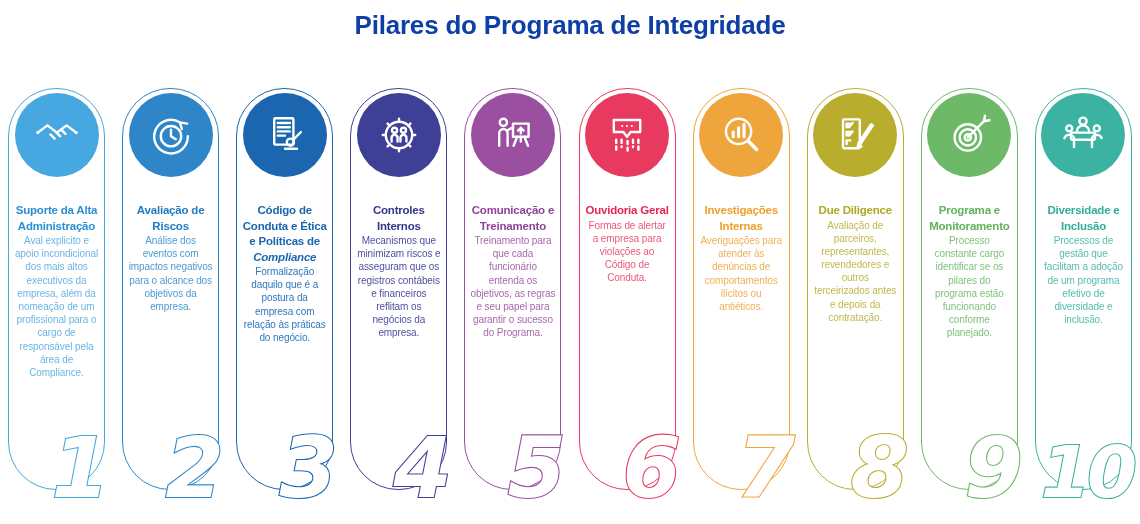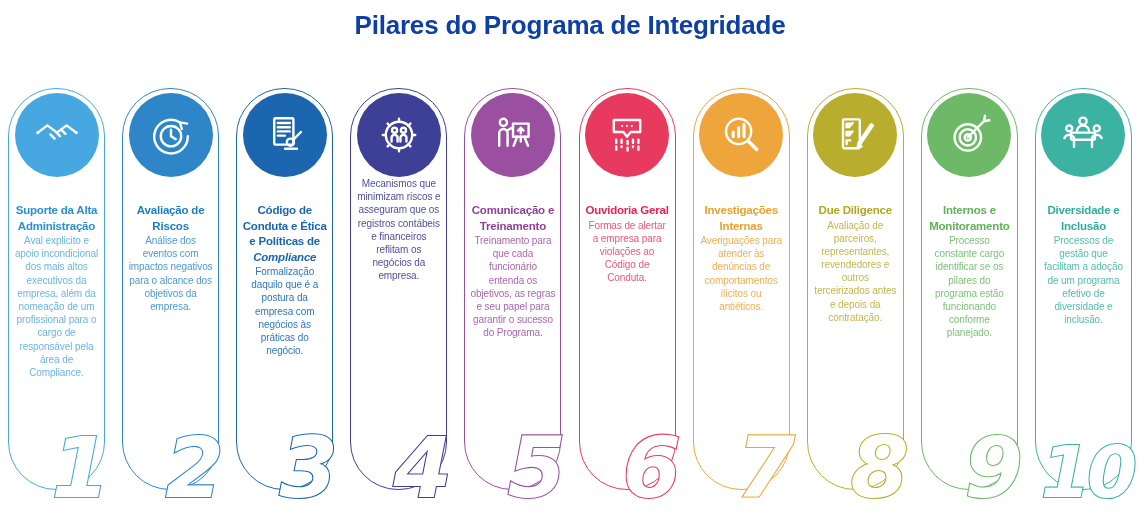--- a/index.html
+++ b/index.html
@@ -87,38 +87,39 @@
       <span class="icon">
             <svg width="48" height="48" viewBox="0 0 40 40" fill="none" stroke="#ffffff" stroke-width="2" stroke-linecap="round" stroke-linejoin="round">
        <rect x="11" y="6" width="16" height="22" rx="1"></rect>
        <path d="M14 10 h10 M14 13.5 h10 M14 17 h10 M14 20.5 h6"></path>
        <circle cx="24.5" cy="26" r="3"></circle>
        <path d="M26.8 24 l6.5 -6.5 M20 31.5 h10"></path>
      </svg>
           </span>
     </div>
     <div class="p-title">Código de Conduta e Ética e Políticas de<span class="ital"> Compliance</span></div>
-    <div class="p-body">Formalização daquilo que é a postura da empresa com negócios às práticas do negócio.</div>
+    <div class="p-body">Formalização daquilo que é a postura da empresa com relação às práticas do negócio.</div>
     <div class="p-number"><svg width="106" height="106" viewBox="0 0 106 106">
        <text x="100" y="88" text-anchor="end" font-size="84" fill="#ffffff" stroke="#1b66ae" stroke-width="2.2" paint-order="stroke fill" font-style="italic" font-weight="bold" font-family="DejaVu Sans, sans-serif" letter-spacing="-4">3</text>
      </svg></div>
   </div>
       <div class="pillar" style="--main: #3e3f97; --dark: #34368b; --light: #50519f;">
     <div class="icon-circle">
       <span class="icon">
             <svg width="48" height="48" viewBox="0 0 40 40" fill="none" stroke="#ffffff" stroke-width="2" stroke-linecap="round" stroke-linejoin="round">
        <circle cx="20" cy="20" r="11"></circle>
        <path d="M20 6.5 V9 M20 31 v2.5 M6.5 20 H9 M31 20 h2.5 M10.5 10.5 l1.8 1.8 M27.7 27.7 l1.8 1.8 M29.5 10.5 l-1.8 1.8 M12.3 27.7 l-1.8 1.8"></path>
        <circle cx="16.3" cy="16" r="2.1"></circle>
        <circle cx="23.7" cy="16" r="2.1"></circle>
        <path d="M13.8 25.5 v-3.2 a2.5 2.5 0 0 1 5 0 V25.5"></path>
        <path d="M21.2 25.5 v-3.2 a2.5 2.5 0 0 1 5 0 V25.5"></path>
      </svg>
           </span>
     </div>
+    <div class="p-title">Controles Internos</div>
     <div class="p-body">Mecanismos que minimizam riscos e asseguram que os registros contábeis e financeiros reflitam os negócios da empresa.</div>
     <div class="p-number"><svg width="106" height="106" viewBox="0 0 106 106">
        <text x="100" y="88" text-anchor="end" font-size="84" fill="#ffffff" stroke="#3e3f97" stroke-width="2.2" paint-order="stroke fill" font-style="italic" font-weight="bold" font-family="DejaVu Sans, sans-serif" letter-spacing="-4">4</text>
      </svg></div>
   </div>
       <div class="pillar" style="--main: #9a4fa0; --dark: #8f4398; --light: #a968ae;">
     <div class="icon-circle">
       <span class="icon">
             <svg width="48" height="48" viewBox="0 0 40 40" fill="none" stroke="#ffffff" stroke-width="2" stroke-linecap="round" stroke-linejoin="round">
        <circle cx="12" cy="9.5" r="3"></circle>
@@ -191,21 +192,21 @@
     <div class="icon-circle">
       <span class="icon">
             <svg width="48" height="48" viewBox="0 0 40 40" fill="none" stroke="#ffffff" stroke-width="2" stroke-linecap="round" stroke-linejoin="round">
        <circle cx="19" cy="22" r="11"></circle>
        <circle cx="19" cy="22" r="6.8"></circle>
        <circle cx="19" cy="22" r="2.6"></circle>
        <path d="M19 22 L32.5 8.5 M32.5 8.5 l4.5 -0.8 M32.5 8.5 l0.8 -4.5"></path>
      </svg>
           </span>
     </div>
-    <div class="p-title">Internos e Monitoramento</div>
+    <div class="p-title">Programa e Monitoramento</div>
     <div class="p-body">Processo constante cargo identificar se os pilares do programa estão funcionando conforme planejado.</div>
     <div class="p-number"><svg width="106" height="106" viewBox="0 0 106 106">
        <text x="100" y="88" text-anchor="end" font-size="84" fill="#ffffff" stroke="#6db967" stroke-width="2.2" paint-order="stroke fill" font-style="italic" font-weight="bold" font-family="DejaVu Sans, sans-serif" letter-spacing="-4">9</text>
      </svg></div>
   </div>
       <div class="pillar" style="--main: #3cb3a2; --dark: #31ad9b; --light: #55bdae;">
     <div class="icon-circle">
       <span class="icon">
             <svg width="48" height="48" viewBox="0 0 40 40" fill="none" stroke="#ffffff" stroke-width="2" stroke-linecap="round" stroke-linejoin="round">
        <circle cx="20" cy="8.5" r="3"></circle>

